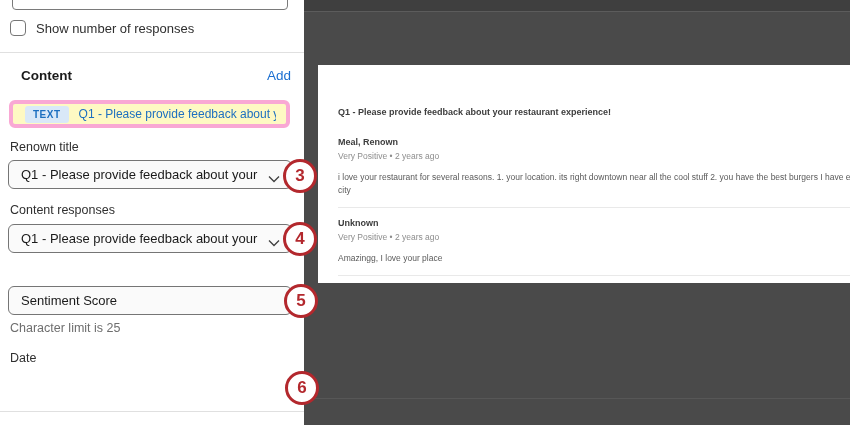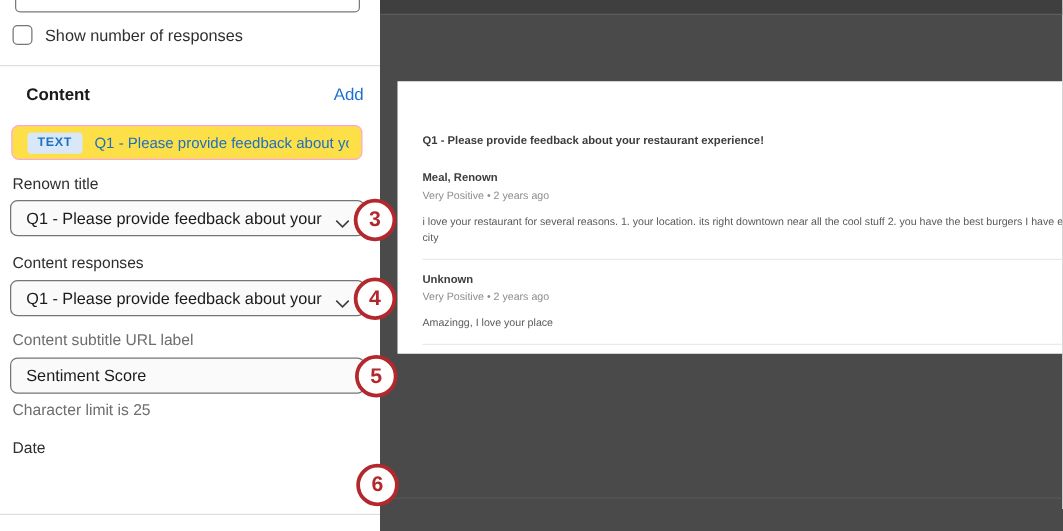--- a/index.html
+++ b/index.html
@@ -18,21 +18,21 @@
     border:1px solid #767676;border-radius:4px;background:#fff;box-sizing:border-box;cursor:pointer;
   }
   .checkbox-label{position:absolute;left:36px;top:21px;font-size:13px;color:#2f2f2f;}
   .divider{position:absolute;left:0;width:304px;height:0;border-top:1px solid #e0e0e0;}
   .divider.d1{top:52px;}
   .divider.d2{top:411px;}
   .section-title{position:absolute;left:21px;top:68px;font-size:13.5px;font-weight:bold;color:#1a1a1a;}
   .add-link{position:absolute;right:13px;top:68px;font-size:13.5px;color:#1b6fd1;cursor:pointer;}
   .chip{
     position:absolute;left:9px;top:100px;width:281px;height:28px;box-sizing:border-box;
-    border:1px solid #f9a8d4;border-radius:6px;background:#fde047;
+    border:4px solid #f9a8d4;border-radius:6px;background:#fef9c3;
     display:flex;align-items:center;padding:0 10px 0 12px;gap:10px;cursor:pointer;
   }
   .chip-badge{
     background:#d9e8f8;color:#1d6fc0;font-size:10px;font-weight:bold;letter-spacing:.5px;
     padding:3px 8px;border-radius:3px;flex:0 0 auto;
   }
   .chip-label{color:#1d6fc0;font-size:12px;white-space:nowrap;overflow:hidden;}
   .field-label{position:absolute;left:10px;font-size:12.5px;color:#2f2f2f;}
   .field-label.gray{color:#6e6e6e;}
   .helper-text{position:absolute;left:10px;font-size:12.5px;color:#6e6e6e;}
@@ -102,21 +102,20 @@
     <span class="field-label" style="top:203px">Content responses</span>
     <div class="select" style="top:224px">
       <span class="select-value">Q1 - Please provide feedback about your restaurant experience!</span>
       <span class="chevron">
         <svg width="12" height="8" viewBox="0 0 12 8">
             <path d="M1 1.5 L6 6.5 L11 1.5" fill="none" stroke="#3f3f3f" stroke-width="1.3"></path>
           </svg>
       </span>
     </div>
 
-    <span class="field-label gray" style="top:265px">Content subtitle URL label</span>
     <input class="text-input" style="top: 286px;" type="text" value="Sentiment Score">
     <span class="helper-text" style="top:321px">Character limit is 25</span>
 
     <span class="field-label" style="top:351px">Date</span>
 
     <div class="divider d2"></div>
   </div>
 
   <div class="preview-panel">
     <div class="preview-topbar"></div>

